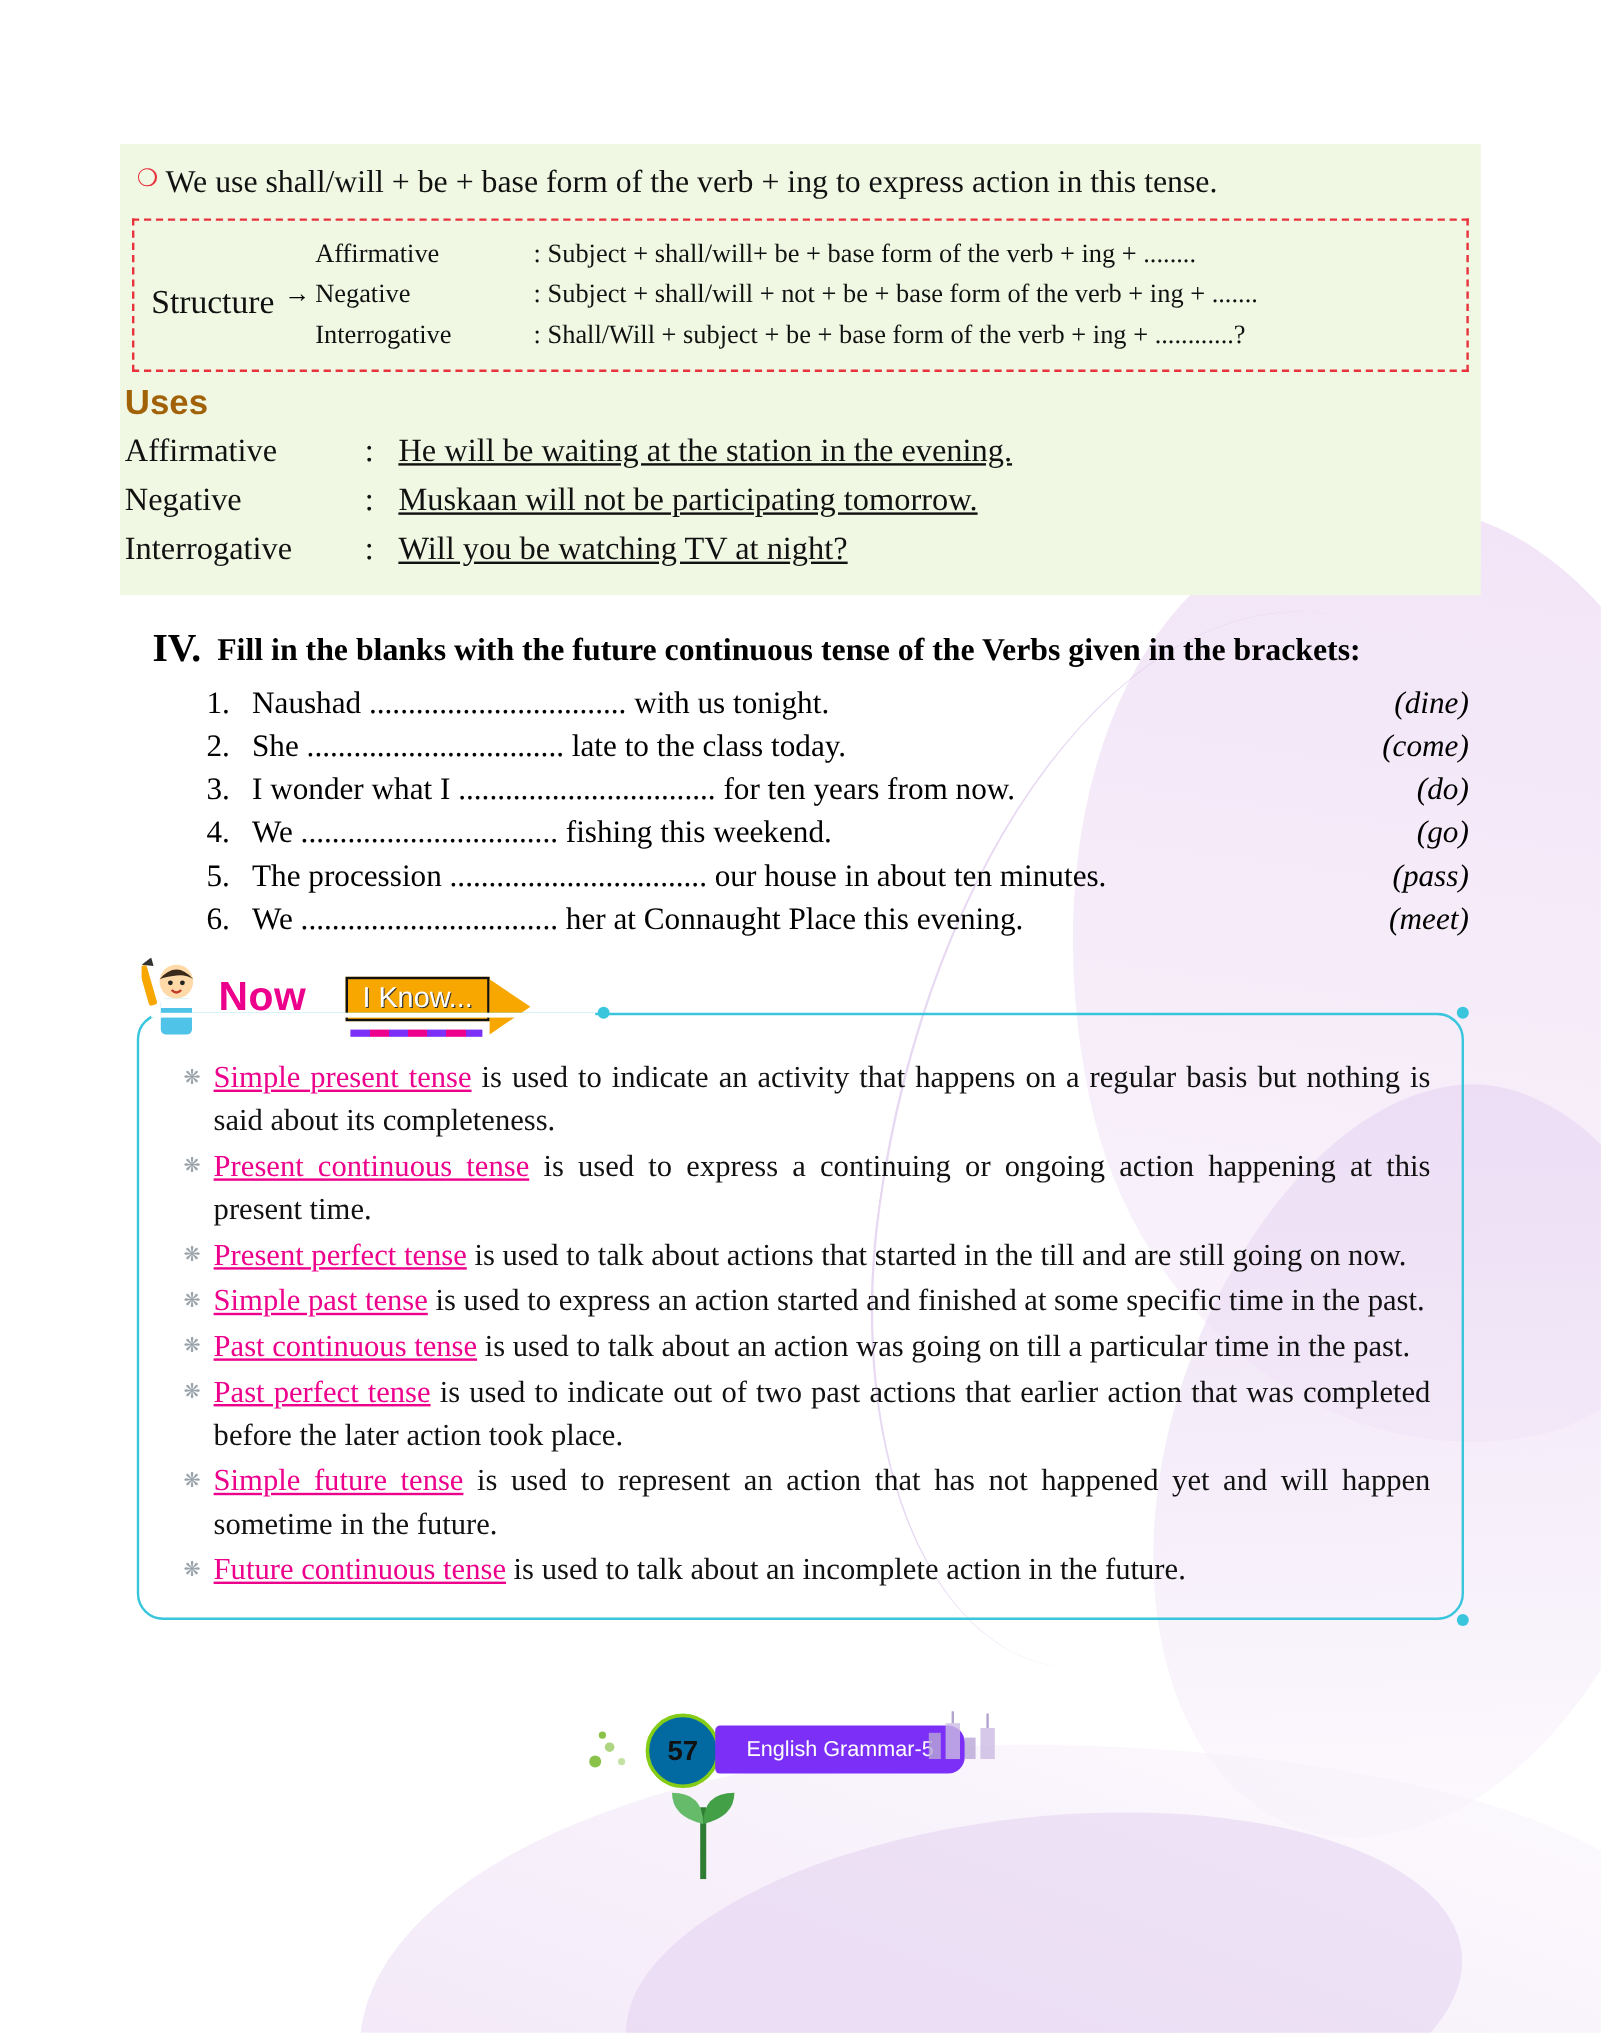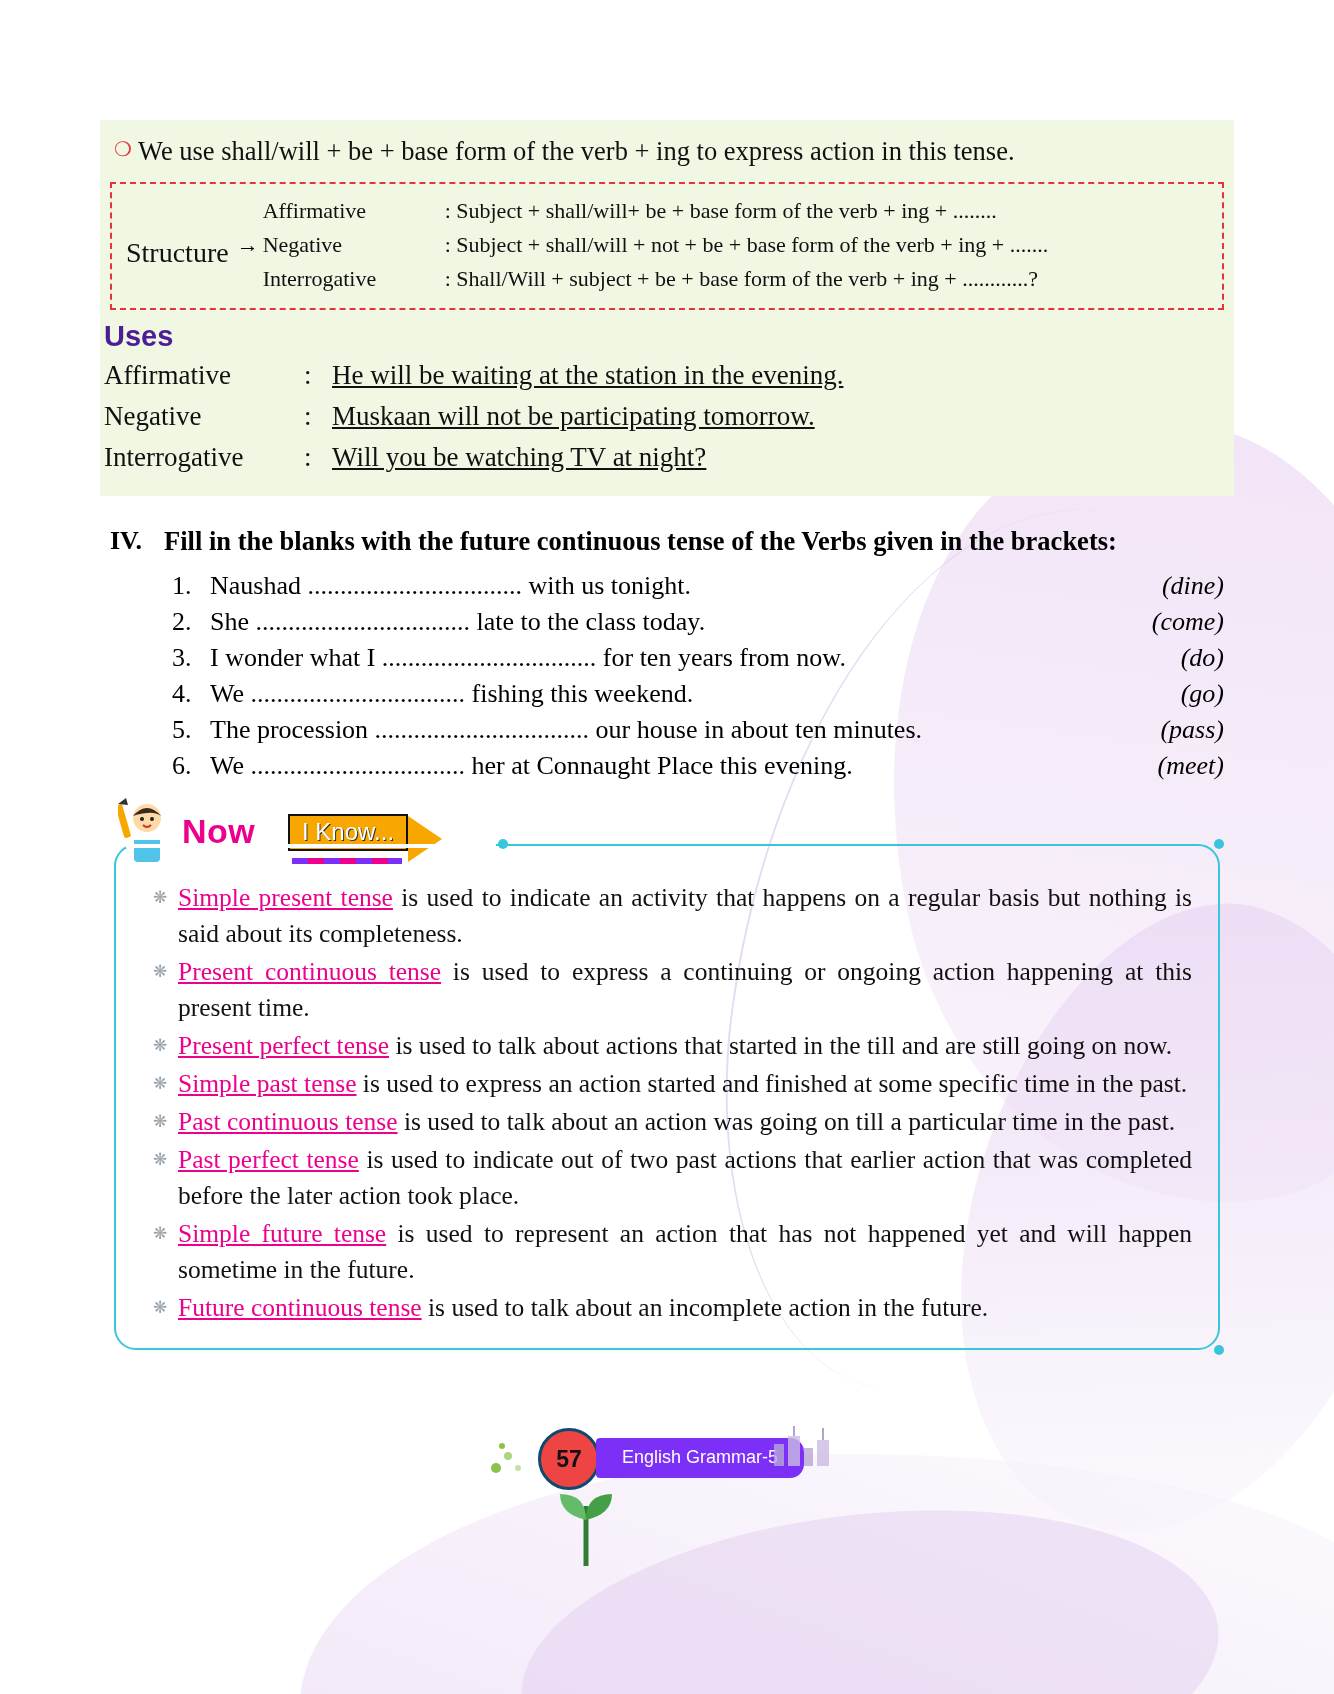--- a/index.html
+++ b/index.html
@@ -124,21 +124,21 @@
     width: 150px;
     flex: 0 0 150px;
   }
   .structure-row .srv {
     flex: 1;
     margin-left: 32px;
   }
 
   
   .uses-title {
-    color: #4c1d95;
+    color: #a16207;
     font-weight: bold;
     font-size: 29px;
     font-family: "Liberation Sans", sans-serif;
     padding: 10px 0 2px 4px;
   }
   .uses-row {
     display: flex;
     font-size: 27px;
     line-height: 41px;
     color: #111;
@@ -149,24 +149,25 @@
   .uses-row .uv { flex: 1; text-decoration: underline; }
 
   
   .exercise {
     margin-top: 26px;
     display: flex;
     align-items: flex-start;
   }
   .ex-num {
     font-weight: bold;
-    font-size: 26px;
+    font-size: 33px;
     width: 54px;
     flex: 0 0 54px;
     line-height: 38px;
+    margin-left: 17px;
   }
   .ex-title {
     font-weight: bold;
     font-size: 26.5px;
     line-height: 38px;
     flex: 1;
     text-align: justify;
   }
   .ex-list {
     margin: 8px 0 0 0;
@@ -294,22 +295,22 @@
     left: 0; bottom: 150px;
     width: 1334px;
     height: 130px;
     z-index: 3;
   }
   .pg-circle {
     position: absolute;
     left: 538px; top: 14px;
     width: 56px; height: 56px;
     border-radius: 50%;
-    background: #ef4444;
-    border: 3px solid #0c4a6e;
+    background: #0369a1;
+    border: 3px solid #84cc16;
     font-family: "Liberation Sans", sans-serif;
     font-weight: bold;
     font-size: 23px;
     color: #111;
     display: flex;
     align-items: center;
     justify-content: center;
   }
   .pg-ribbon {
     position: absolute;

